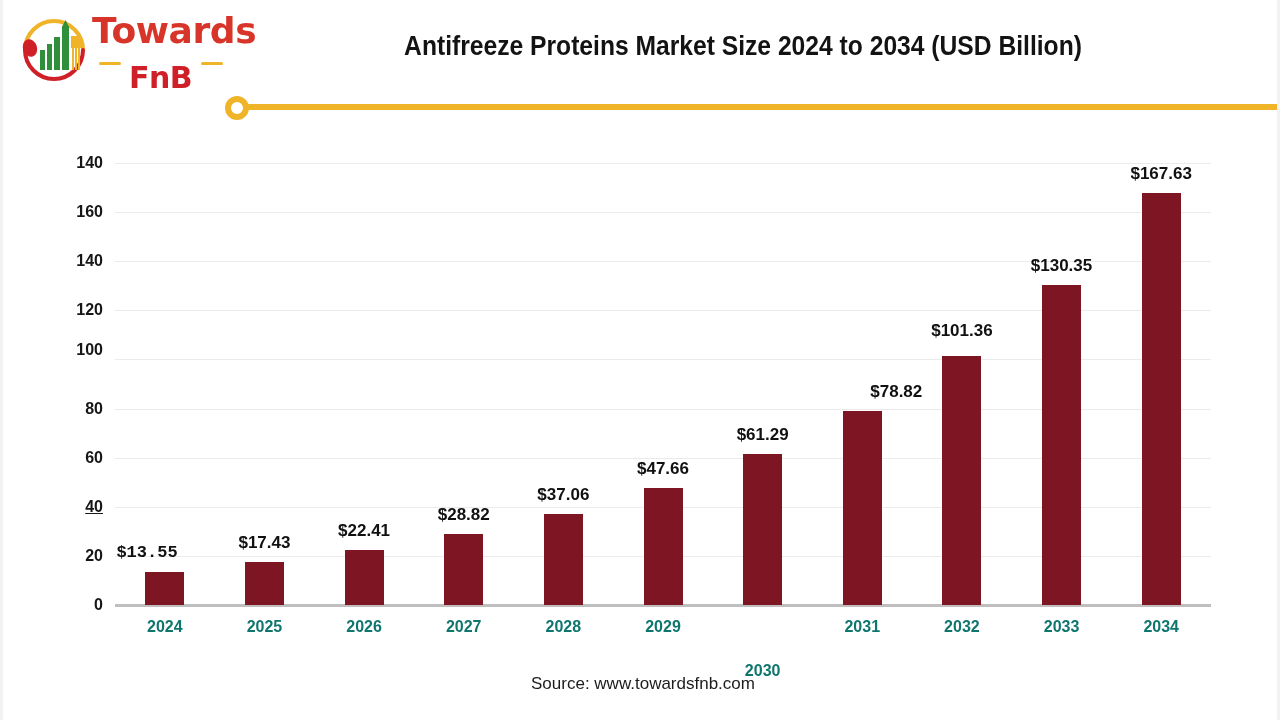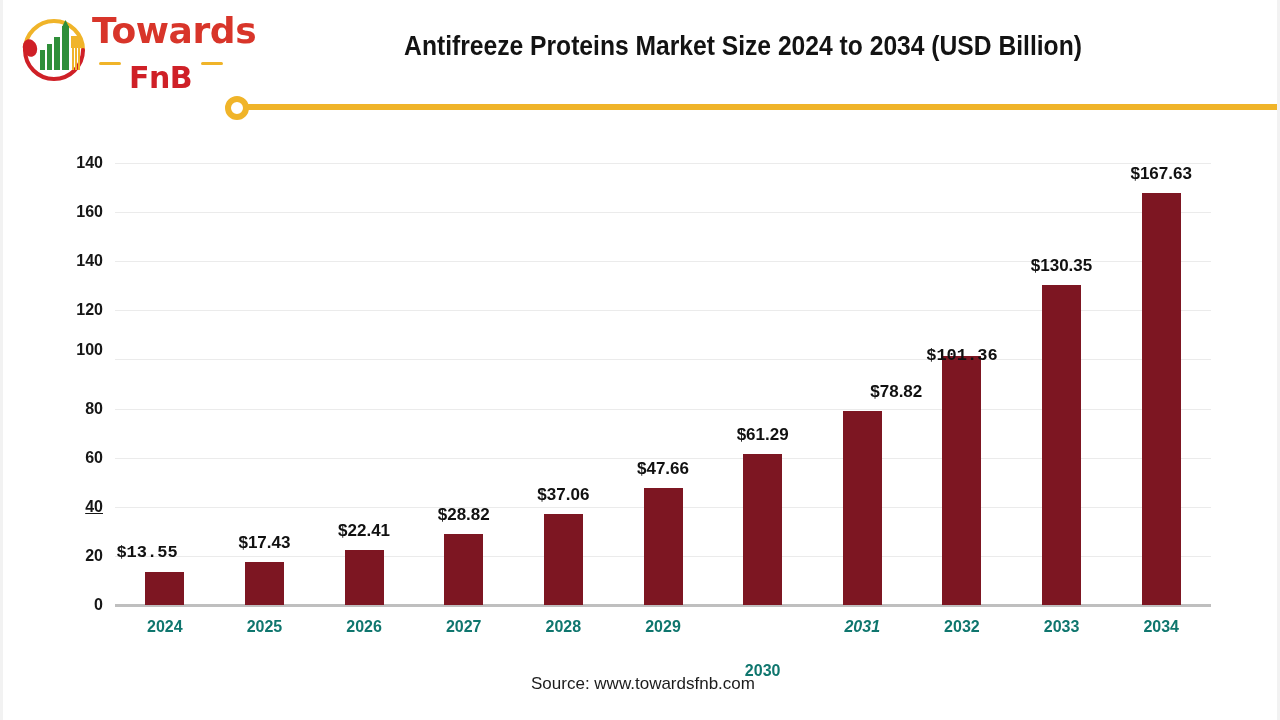--- a/index.html
+++ b/index.html
@@ -266,21 +266,21 @@
       <div class="ytick" style="top: 154px;">140</div>
     </div>
   <div id="xticks-layer">
       <div class="xtick" style="left: 111.818px; width: 100px;">2024</div>
       <div class="xtick" style="left: 211.455px; width: 100px;">2025</div>
       <div class="xtick" style="left: 311.091px; width: 100px;">2026</div>
       <div class="xtick" style="left: 410.727px; width: 100px;">2027</div>
       <div class="xtick" style="left: 510.364px; width: 100px;">2028</div>
       <div class="xtick" style="left: 610px; width: 100px;">2029</div>
       <div class="xtick" style="left: 709.636px; width: 100px; margin-top: 44px;">2030</div>
-      <div class="xtick" style="left: 809.273px; width: 100px; font-style: italic;">2031</div>
+      <div class="xtick" style="left: 809.273px; width: 100px;">2031</div>
       <div class="xtick" style="left: 908.909px; width: 100px;">2032</div>
       <div class="xtick" style="left: 1008.55px; width: 100px;">2033</div>
       <div class="xtick" style="left: 1108.18px; width: 100px;">2034</div>
     </div>
   <div id="bars-layer">
       <div class="bar" title="2024: $13.55" style="left: 142.318px; width: 39px; height: 33.2728px; top: 571.727px; background: rgb(125, 22, 34);"></div>
       <div class="bar-label" style="left: 84px; width: 120px; top: 542.727px; font-family: Liberation Mono, monospace;">$13.55</div>
       <div class="bar" title="2025: $17.43" style="left: 241.955px; width: 39px; height: 42.8003px; top: 562.2px; background: rgb(125, 22, 34);"></div>
       <div class="bar-label" style="left: 201.455px; width: 120px; top: 533.2px;">$17.43</div>
       <div class="bar" title="2026: $22.41" style="left: 341.591px; width: 39px; height: 55.029px; top: 549.971px; background: rgb(125, 22, 34);"></div>
@@ -289,21 +289,21 @@
       <div class="bar-label" style="left: 400.727px; width: 120px; top: 505.231px;">$28.82</div>
       <div class="bar" title="2028: $37.06" style="left: 540.864px; width: 39px; height: 91.0029px; top: 513.997px; background: rgb(125, 22, 34);"></div>
       <div class="bar-label" style="left: 500.364px; width: 120px; top: 484.997px;">$37.06</div>
       <div class="bar" title="2029: $47.66" style="left: 640.5px; width: 39px; height: 117.032px; top: 487.968px; background: rgb(125, 22, 34);"></div>
       <div class="bar-label" style="left: 600px; width: 120px; top: 458.968px;">$47.66</div>
       <div class="bar" title="2030: $61.29" style="left: 740.136px; width: 39px; height: 150.501px; top: 454.499px; background: rgb(125, 22, 34);"></div>
       <div class="bar-label" style="left: 699.636px; width: 120px; top: 425.499px;">$61.29</div>
       <div class="bar" title="2031: $78.82" style="left: 839.773px; width: 39px; height: 193.547px; top: 411.453px; background: rgb(125, 22, 34);"></div>
       <div class="bar-label" style="left: 799.273px; width: 120px; top: 382.453px; text-align: right;">$78.82</div>
       <div class="bar" title="2032: $101.36" style="left: 939.409px; width: 39px; height: 248.895px; top: 356.105px; background: rgb(125, 22, 34);"></div>
-      <div class="bar-label" style="left: 898.909px; width: 120px; top: 346px; font-family: Liberation Mono, monospace;">$101.36</div>
+      <div class="bar-label" style="left: 898.909px; width: 120px; top: 321px;">$101.36</div>
       <div class="bar" title="2033: $130.35" style="left: 1039.05px; width: 39px; height: 320.082px; top: 284.918px; background: rgb(125, 22, 34);"></div>
       <div class="bar-label" style="left: 998.545px; width: 120px; top: 255.918px;">$130.35</div>
       <div class="bar" title="2034: $167.63" style="left: 1138.68px; width: 39px; height: 411.625px; top: 193.375px; background: rgb(125, 22, 34);"></div>
       <div class="bar-label" style="left: 1098.18px; width: 120px; top: 164.375px;">$167.63</div>
     </div>
 
   <div id="source-note">Source: www.towardsfnb.com</div>
 </div>
 
 </body></html>

